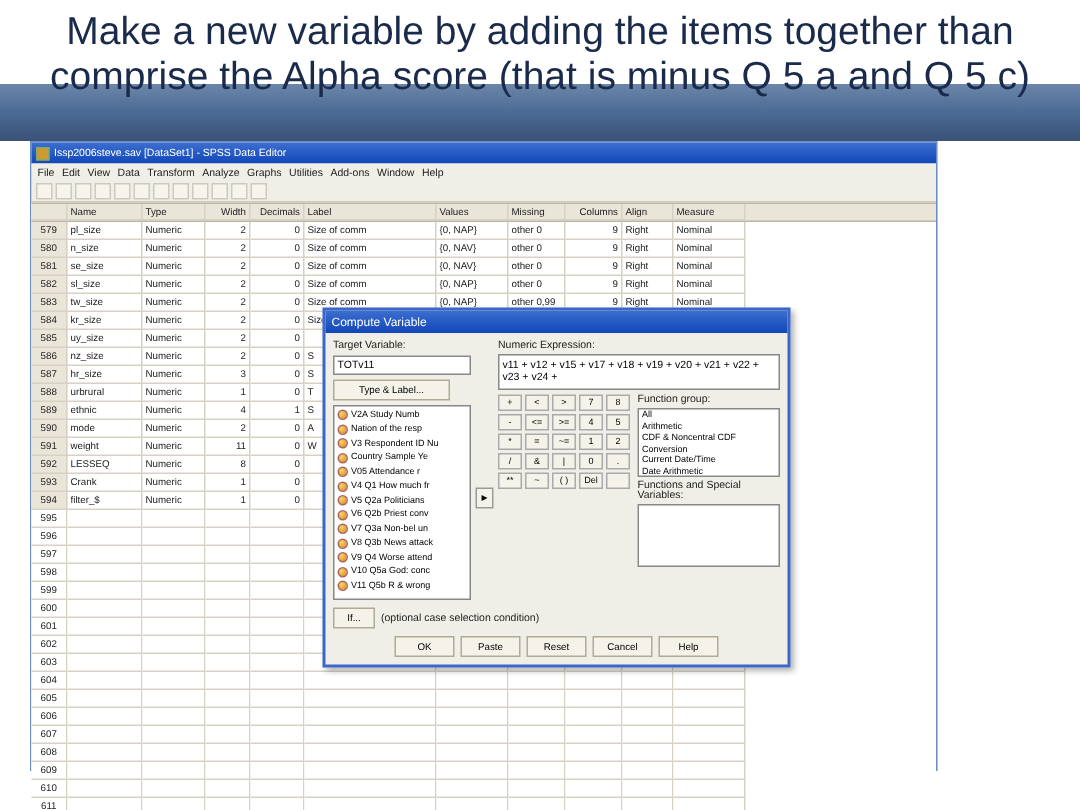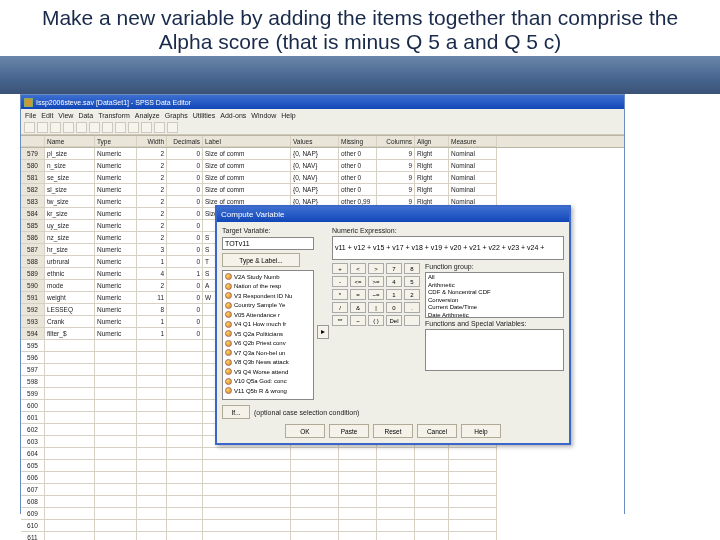--- a/index.html
+++ b/index.html
@@ -9,21 +9,21 @@
     font-family: "Segoe UI", Tahoma, Arial, sans-serif;
     background: #fff;
     overflow: hidden;
     position: relative;
   }
   .slide-title {
     position: absolute;
     top: 6px;
     left: 0; right: 0;
     text-align: center;
-    font-size: 21px;
+    font-size: 26px;
     color: #1a2a4a;
     font-weight: 400;
     line-height: 1.15;
     padding: 0 30px;
     z-index: 5;
   }
   .banner {
     position: absolute;
     top: 56px; left: 0;
     width: 100%; height: 38px;
@@ -110,21 +110,21 @@
   .c-cols { width: 38px; justify-content: flex-end; }
   .c-align { width: 34px; }
   .c-measure { width: 48px; }
   .emptyrow .cell { background: #fff; }
 
   
   .dialog {
     position: absolute;
     top: 205px;
     left: 215px;
-    width: 356px;
+    width: 312px;
     height: 240px;
     background: #efeee7;
     border: 2px solid #3a67c9;
     font-size: 7px;
     z-index: 10;
     box-shadow: 2px 2px 4px rgba(0,0,0,0.3);
   }
   .dlg-title {
     height: 15px;
     background: linear-gradient(180deg, #3d6fd0 0%, #1146b8 100%);

